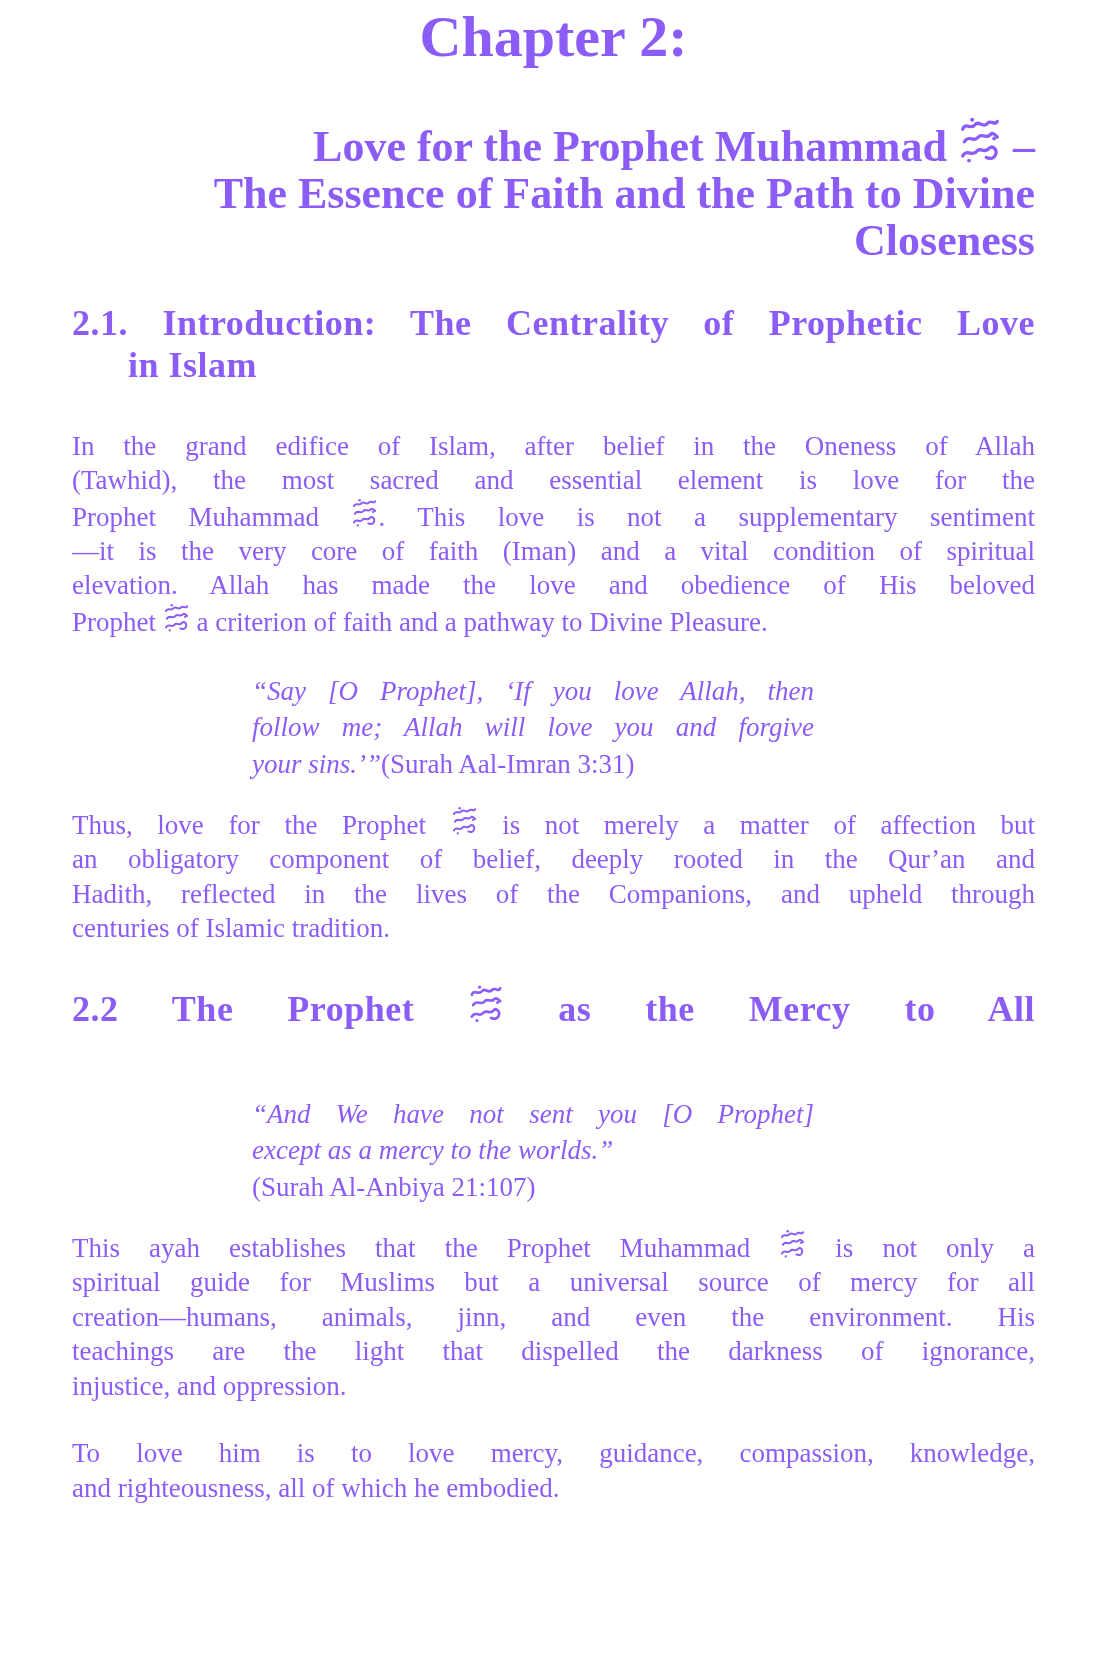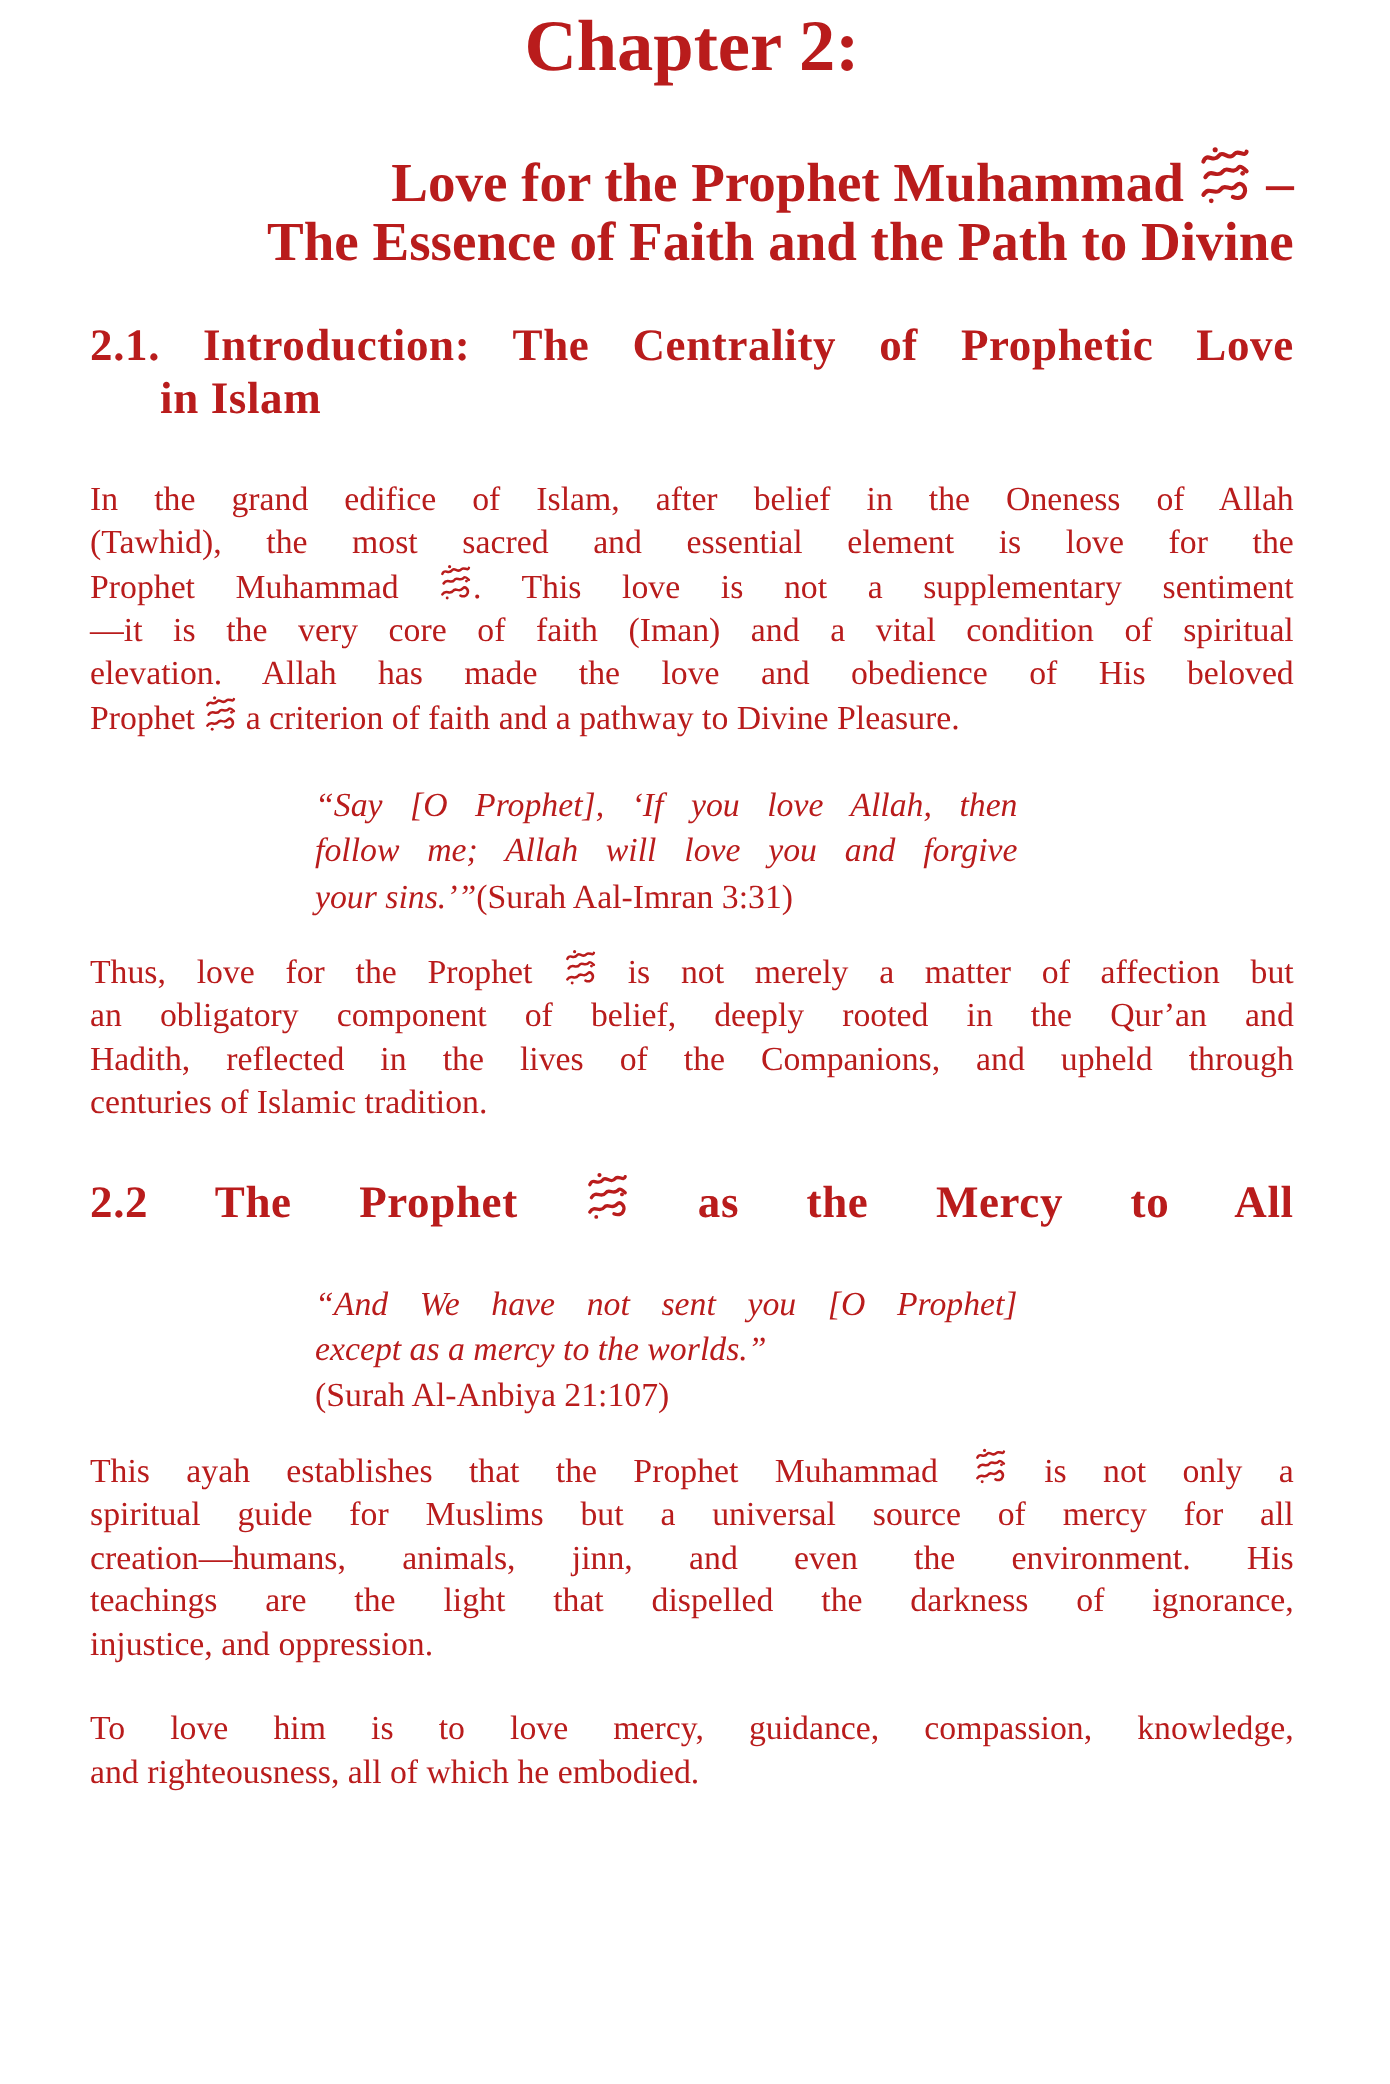--- a/index.html
+++ b/index.html
@@ -1,20 +1,20 @@
 <!DOCTYPE html>
 <html><head>
 <meta charset="utf-8">
 <style>
   html,body{margin:0;padding:0;background:#e8e8e8;}
   .page{
     position:relative;
     width:1112px;height:1667px;
     margin:0 auto;
-    background:#ffffff;color:#b91c1c;
+    background:#ffffff;color:#8b5cf6;
     font-family:"Liberation Serif","DejaVu Serif",serif;
     box-sizing:border-box;
     padding:0 77px 0 72px;
     overflow:hidden;
   }
   .chapter-title{
     font-size:58px;line-height:66px;font-weight:700;
     text-align:center;margin-top:4px;
   }
   .subtitle{
@@ -28,21 +28,21 @@
   .para{font-size:27px;line-height:34.5px;}
   .p1{margin-top:43px;}
   .p2{margin-top:24px;}
   .p3{margin-top:24px;}
   .p4{margin-top:33px;}
   .quote{
     font-size:27px;line-height:36.5px;
     margin-left:180px;width:562px;
   }
   .q1{margin-top:34px;}
-  .q2{margin-top:40px;}
+  .q2{margin-top:64px;}
   
   .tl{white-space:normal;}
   .tl.justify{text-align:justify;text-align-last:justify;}
   .tl.left{text-align:left;}
   .tl.center{text-align:right;}
   .b{font-weight:400;}
   .i{font-style:italic;}
   
   .pbuh{display:inline-block;width:1em;vertical-align:-0.08em;}
   .pbuh svg{display:block;width:1em;height:1.1em;margin:0 auto;}
@@ -59,20 +59,21 @@
               <path d="M4 16C7 11 10 17 13 13C15 10 18 15 21 11C22 10 24 12 25 13"></path>
               <path d="M3 25C6 20 9 26 12 22C14 19 17 24 20 20C22 18 25 21 24 24C23 27 20 27 18 26"></path>
             </g>
             <g fill="currentColor">
               <circle cx="9" cy="2" r="1.3"></circle>
               <circle cx="23" cy="14" r="1.2"></circle>
               <circle cx="7" cy="28" r="1.2"></circle>
             </g>
           </svg></span><span> –</span></div>
       <div class="tl center"><span>The Essence of Faith and the Path to Divine</span></div>
+      <div class="tl center"><span>Closeness</span></div>
     </div>
 
   <div class="h2 h21">
       <div class="tl justify"><span>2.1. Introduction: The Centrality of Prophetic Love</span></div>
       <div class="tl left" style="padding-left: 56px;"><span>in Islam</span></div>
     </div>
   <div class="para p1">
       <div class="tl justify"><span>In the grand edifice of Islam, after belief in the Oneness of Allah</span></div>
       <div class="tl justify"><span>(Tawhid), the most sacred and essential element is </span><span class="b">love for the</span></div>
       <div class="tl justify"><span class="b">Prophet Muhammad </span><span class="pbuh" aria-label="ﷺ"><svg viewBox="0 0 28 30" xmlns="http://www.w3.org/2000/svg">

